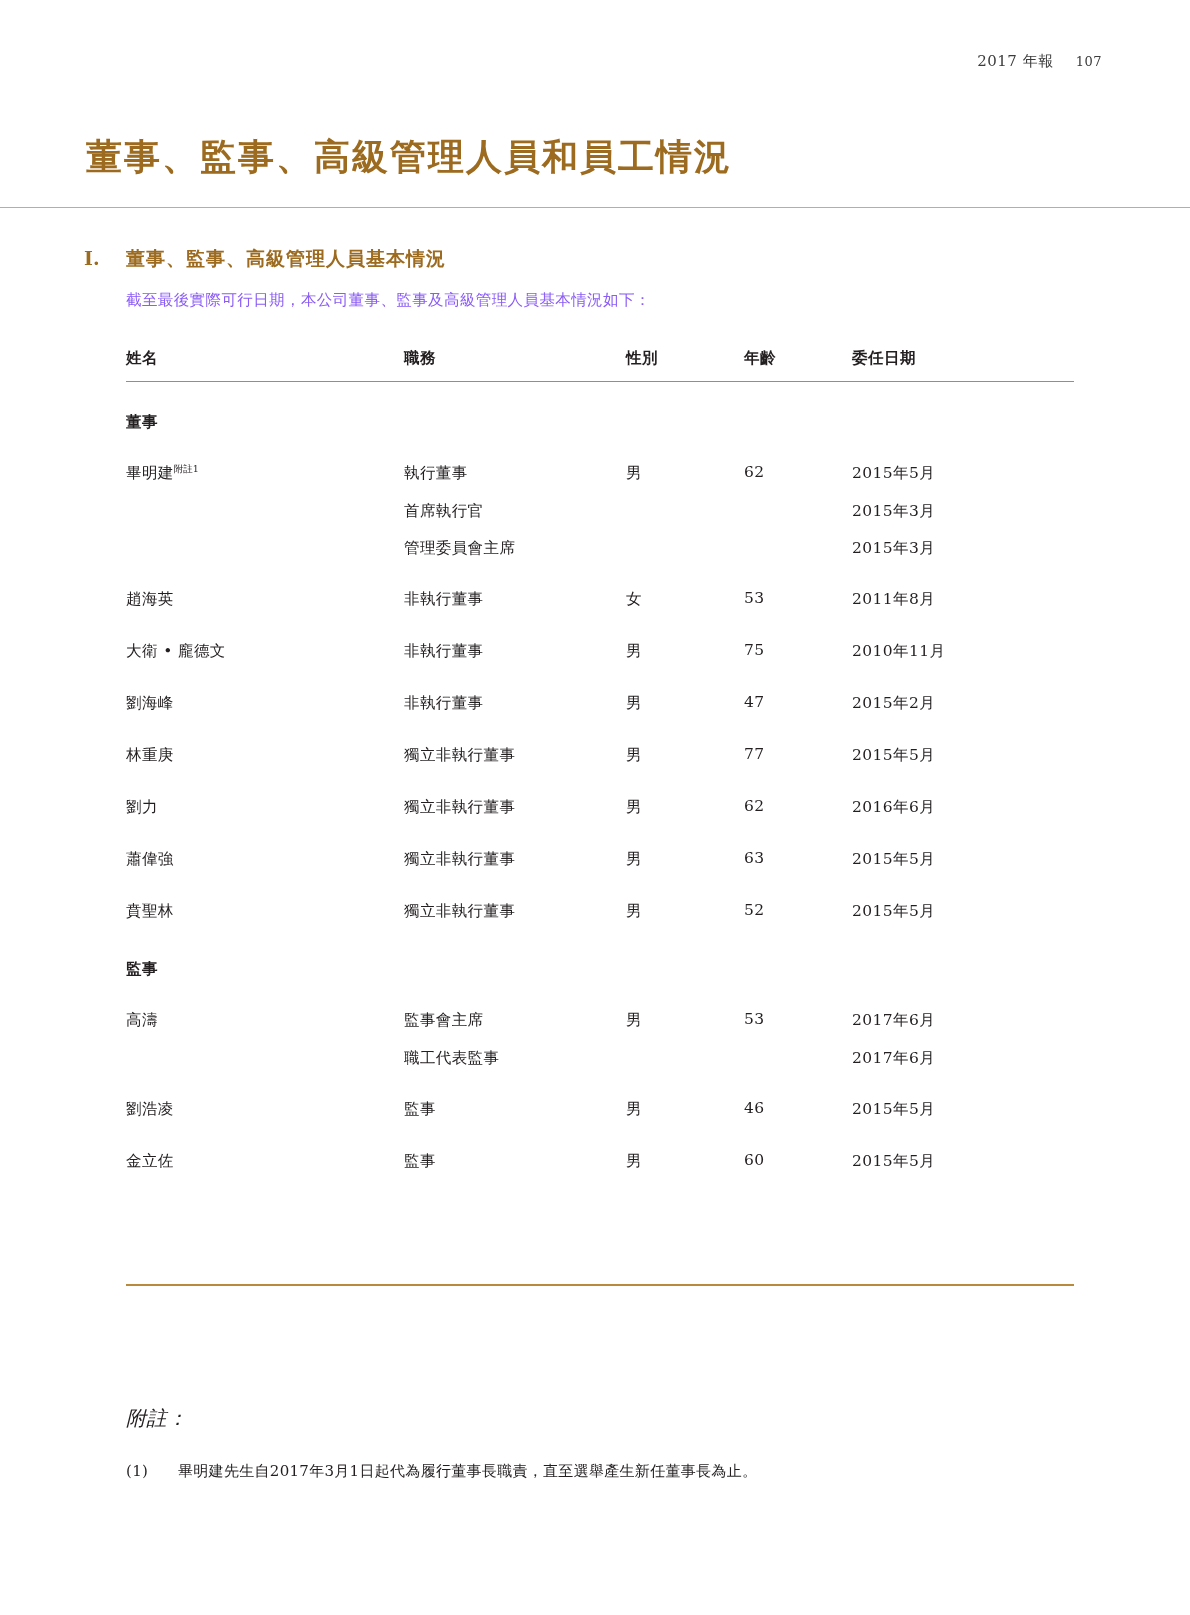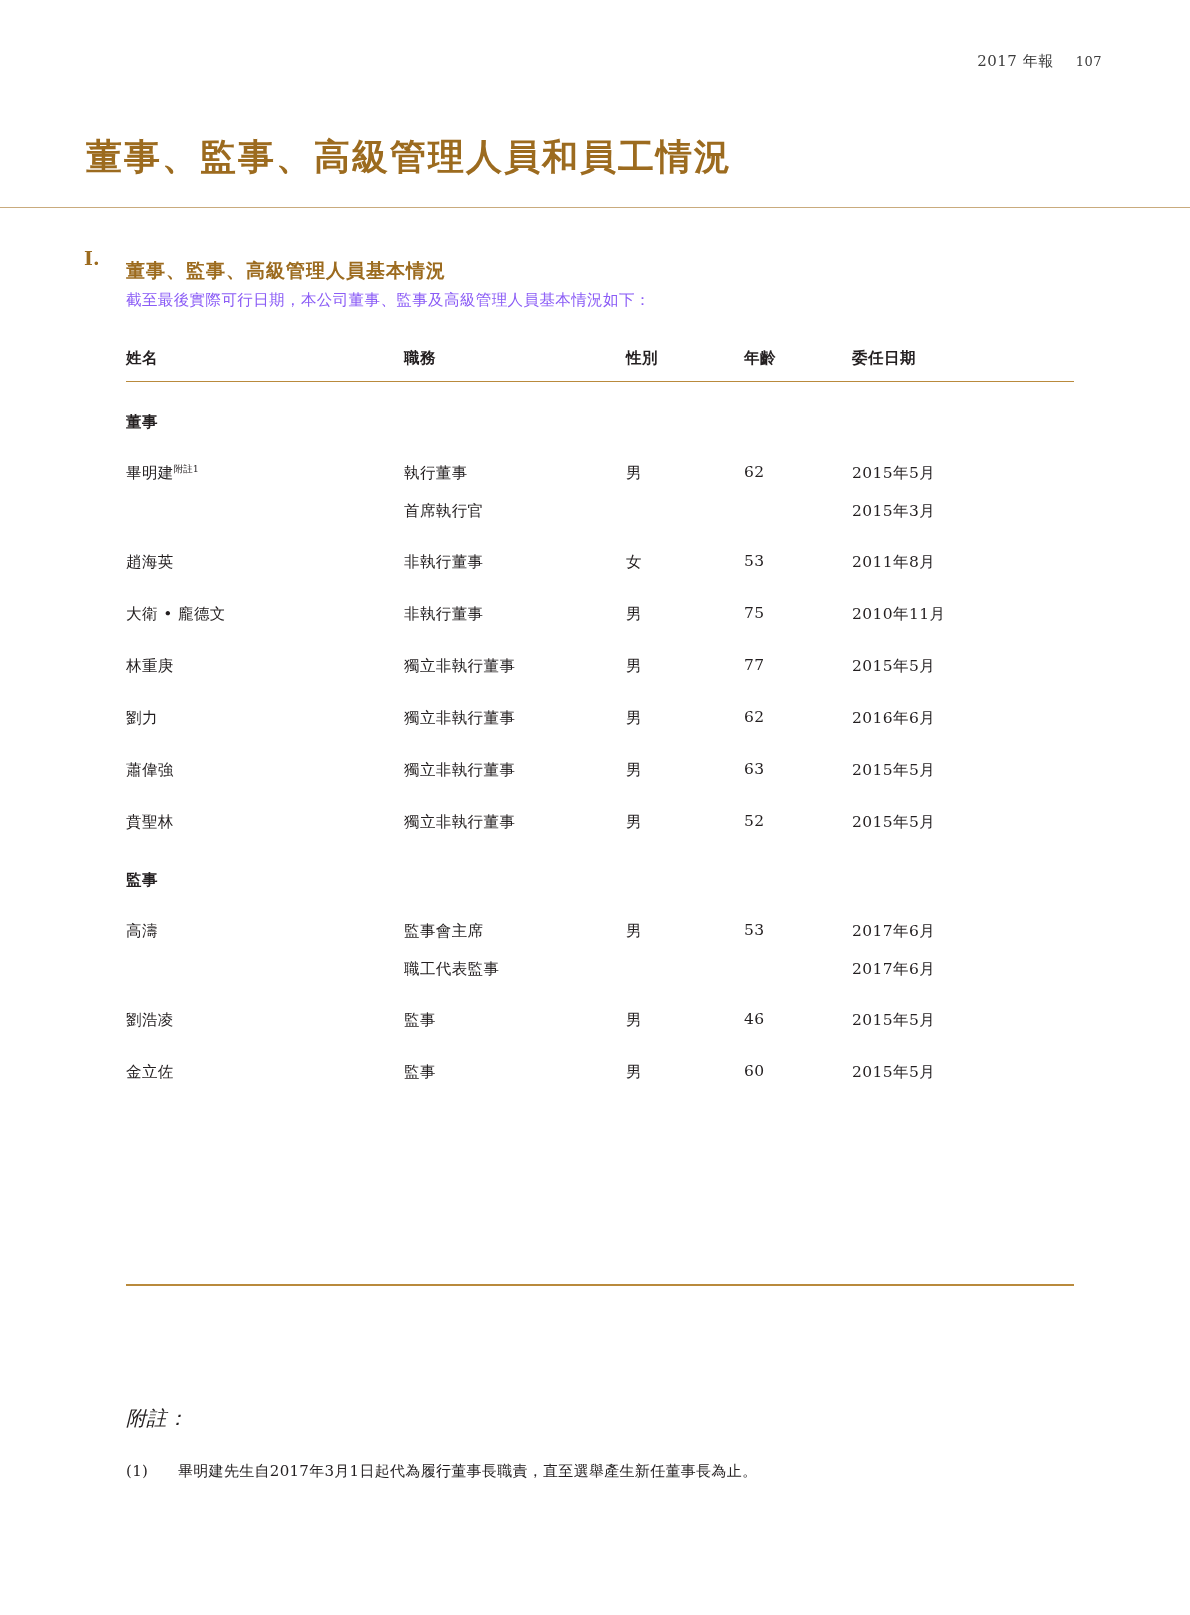--- a/index.html
+++ b/index.html
@@ -68,21 +68,20 @@
     color: #9c6b1f;
   }
   .section-title {
     position: absolute;
     top: 246px;
     left: 126px;
     font-size: 19px;
     font-weight: 700;
     color: #9c6b1f;
     letter-spacing: 1px;
-    margin-top: 12px;
   }
   .intro-text {
     position: absolute;
     top: 290px;
     left: 126px;
     font-size: 15.5px;
     color: #8b5cf6;
     letter-spacing: 0.4px;
   }
 
@@ -209,37 +208,51 @@
       </tr>
 
       <tr class="sub-row">
         <td></td>
         <td>首席執行官</td>
         <td></td>
         <td></td>
         <td>2015年3月</td>
       </tr>
 
+      <tr class="sub-row">
+        <td></td>
+        <td>管理委員會主席</td>
+        <td></td>
+        <td></td>
+        <td>2015年3月</td>
+      </tr>
 
       <tr>
         <td>趙海英</td>
         <td>非執行董事</td>
         <td>女</td>
         <td>53</td>
         <td>2011年8月</td>
       </tr>
 
       <tr>
         <td>大衛 • 龐德文</td>
         <td>非執行董事</td>
         <td>男</td>
         <td>75</td>
         <td>2010年11月</td>
       </tr>
 
+      <tr>
+        <td>劉海峰</td>
+        <td>非執行董事</td>
+        <td>男</td>
+        <td>47</td>
+        <td>2015年2月</td>
+      </tr>
 
 
 
       <tr>
         <td>林重庚</td>
         <td>獨立非執行董事</td>
         <td>男</td>
         <td>77</td>
         <td>2015年5月</td>
       </tr>

